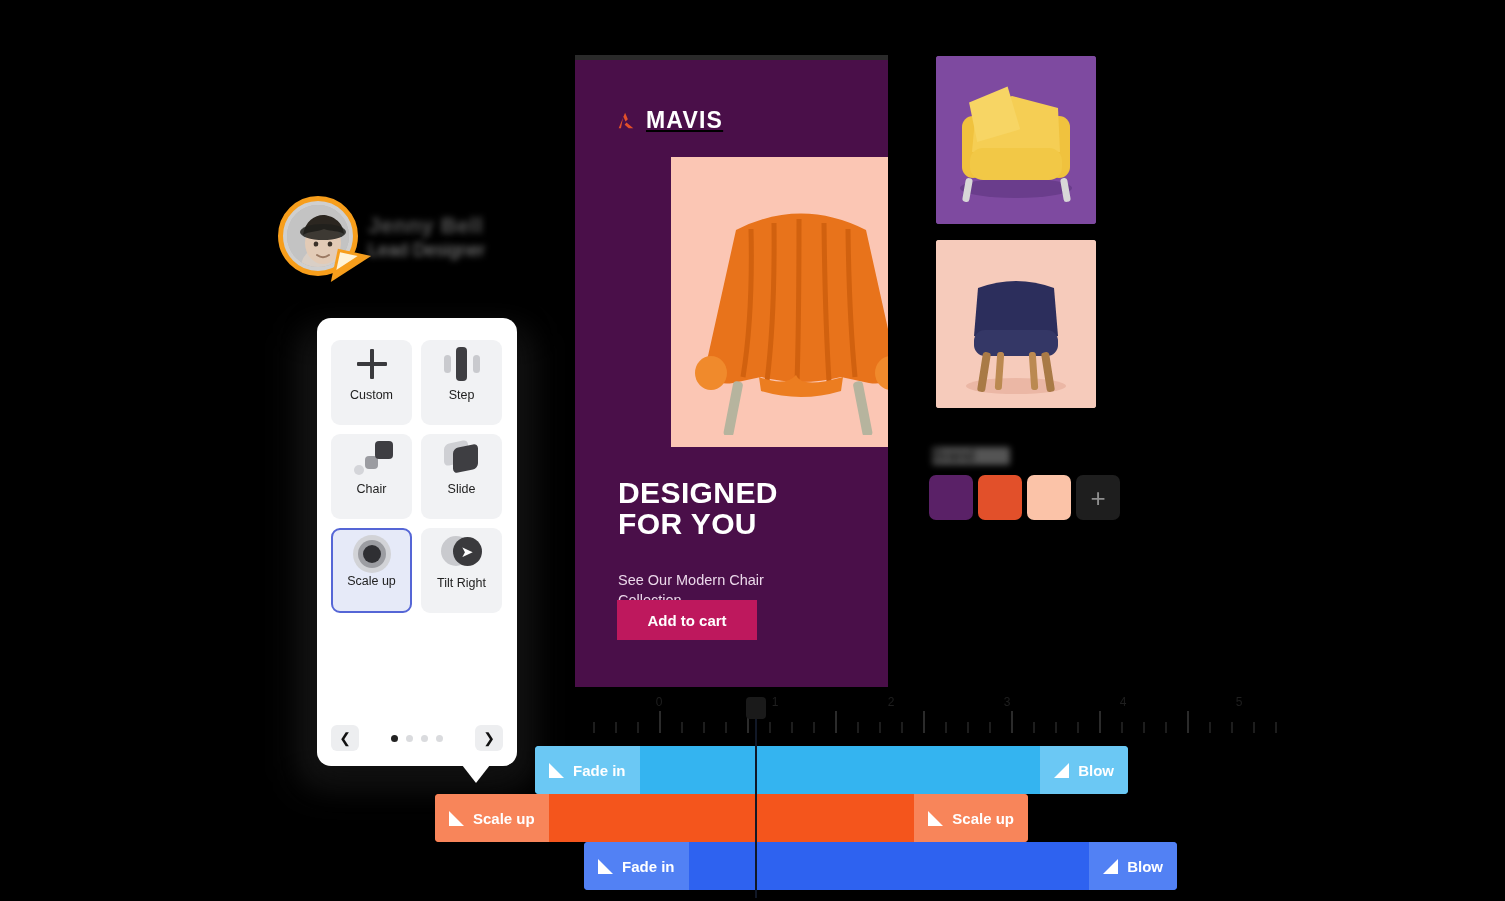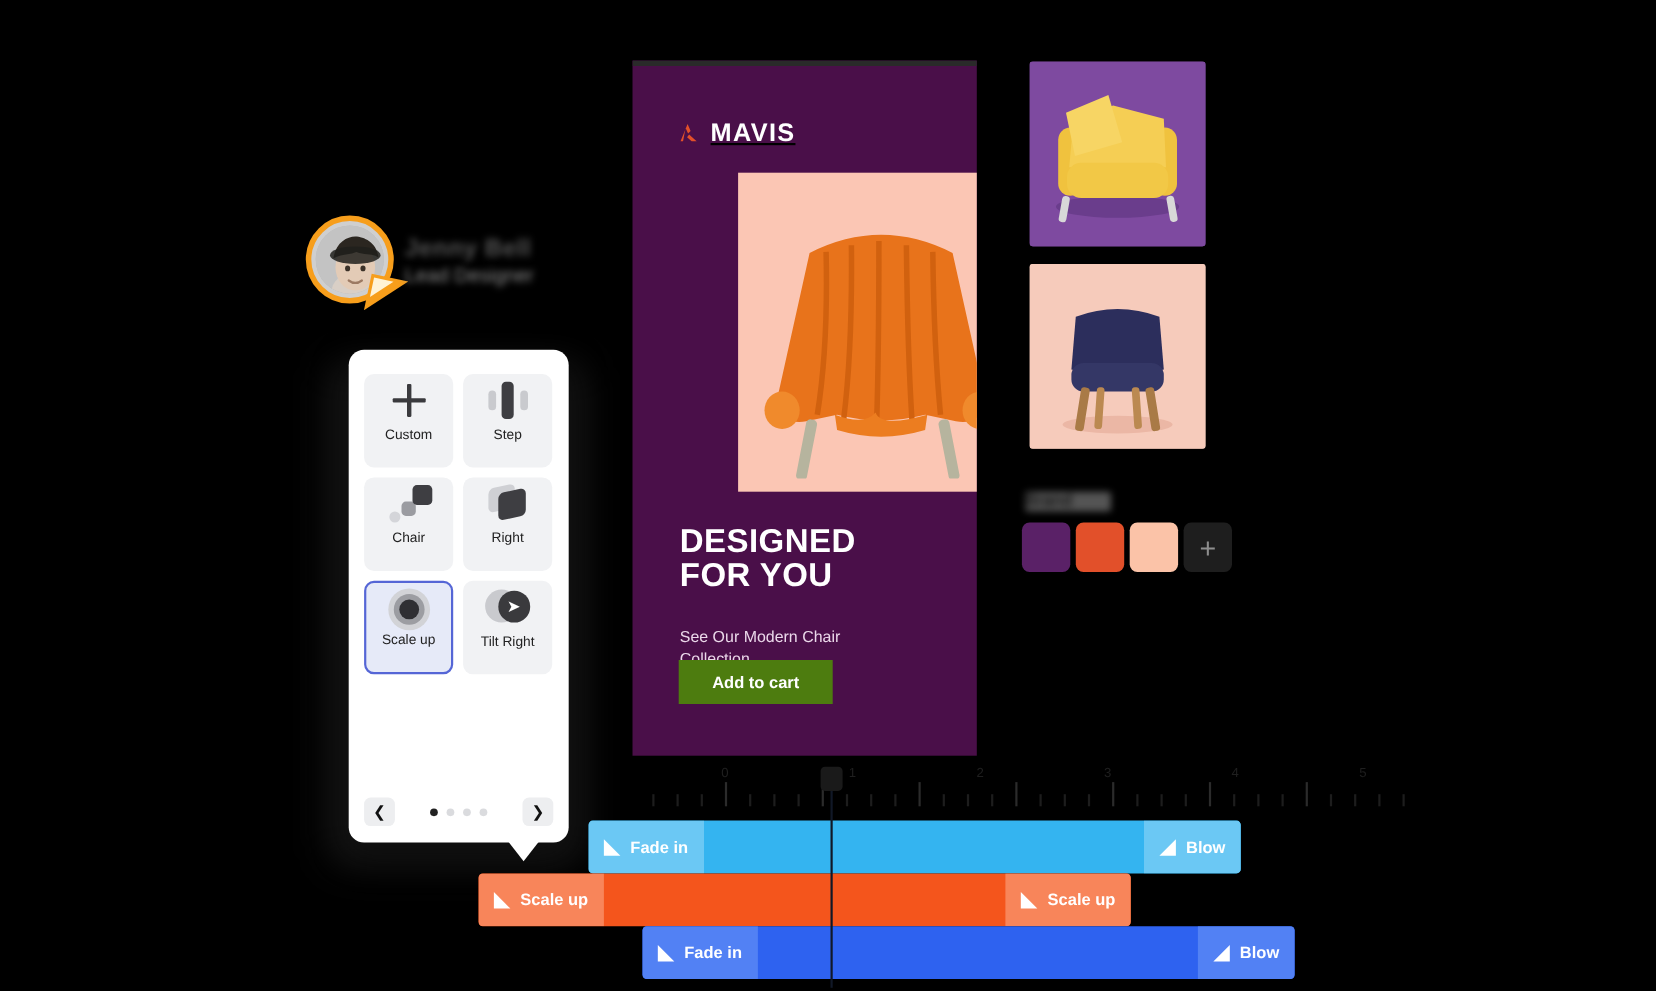--- a/index.html
+++ b/index.html
@@ -84,21 +84,21 @@
   .canvas{position:absolute;left:575px;top:55px;width:313px;height:632px;background:#4A0F49;overflow:hidden;}
   .canvas-top{position:absolute;left:0;top:0;right:0;height:5px;background:#2a2a2a;}
   .brand{position:absolute;left:40px;top:52px;display:flex;align-items:center;gap:9px;text-decoration:underline;}
   .brand-mark{width:22px;height:22px;position:relative;}
   .brand-name{color:#fff;font-size:23px;font-weight:800;letter-spacing:1.2px;}
   .photo{position:absolute;left:96px;top:102px;width:292px;height:290px;background:#FBC6B4;}
   .chair{position:absolute;left:20px;top:48px;width:220px;height:230px;}
   .headline{position:absolute;left:43px;top:422px;color:#fff;font-size:30px;font-weight:800;
             line-height:1.04;letter-spacing:.4px;}
   .sub{position:absolute;left:43px;top:516px;width:190px;color:#EBD8EA;font-size:14.5px;line-height:1.35;}
-  .cta{position:absolute;left:42px;top:545px;width:140px;height:40px;background:#4d7c0f;color:#fff;
+  .cta{position:absolute;left:42px;top:545px;width:140px;height:40px;background:#be185d;color:#fff;
        font-size:15px;font-weight:700;display:flex;align-items:center;justify-content:center;cursor:pointer;}
 
   
   .thumb{position:absolute;border-radius:3px;overflow:hidden;cursor:pointer;}
   .thumb1{left:936px;top:56px;width:160px;height:168px;background:#7E4AA0;}
   .thumb2{left:936px;top:240px;width:160px;height:168px;background:#F6CBBB;}
 
   .palette-lbl{position:absolute;left:932px;top:447px;width:78px;height:18px;
                background:#9a9a9a;filter:blur(3.4px);opacity:.55;border-radius:2px;}
   .swatches{position:absolute;left:929px;top:475px;display:flex;gap:5px;align-items:center;}
@@ -194,21 +194,21 @@
         <div class="tile-lbl">Chair</div>
       </div>
 
       <div class="tile">
         <div class="tile-art">
             <div class="glyph-tilt">
               <i></i>
               <i></i>
             </div>
           </div>
-        <div class="tile-lbl">Right</div>
+        <div class="tile-lbl">Slide</div>
       </div>
 
       <div class="tile sel">
         <div class="tile-art">
             <div class="glyph-scale">
               <i></i>
               <i></i>
               <i></i>
             </div>
           </div>

